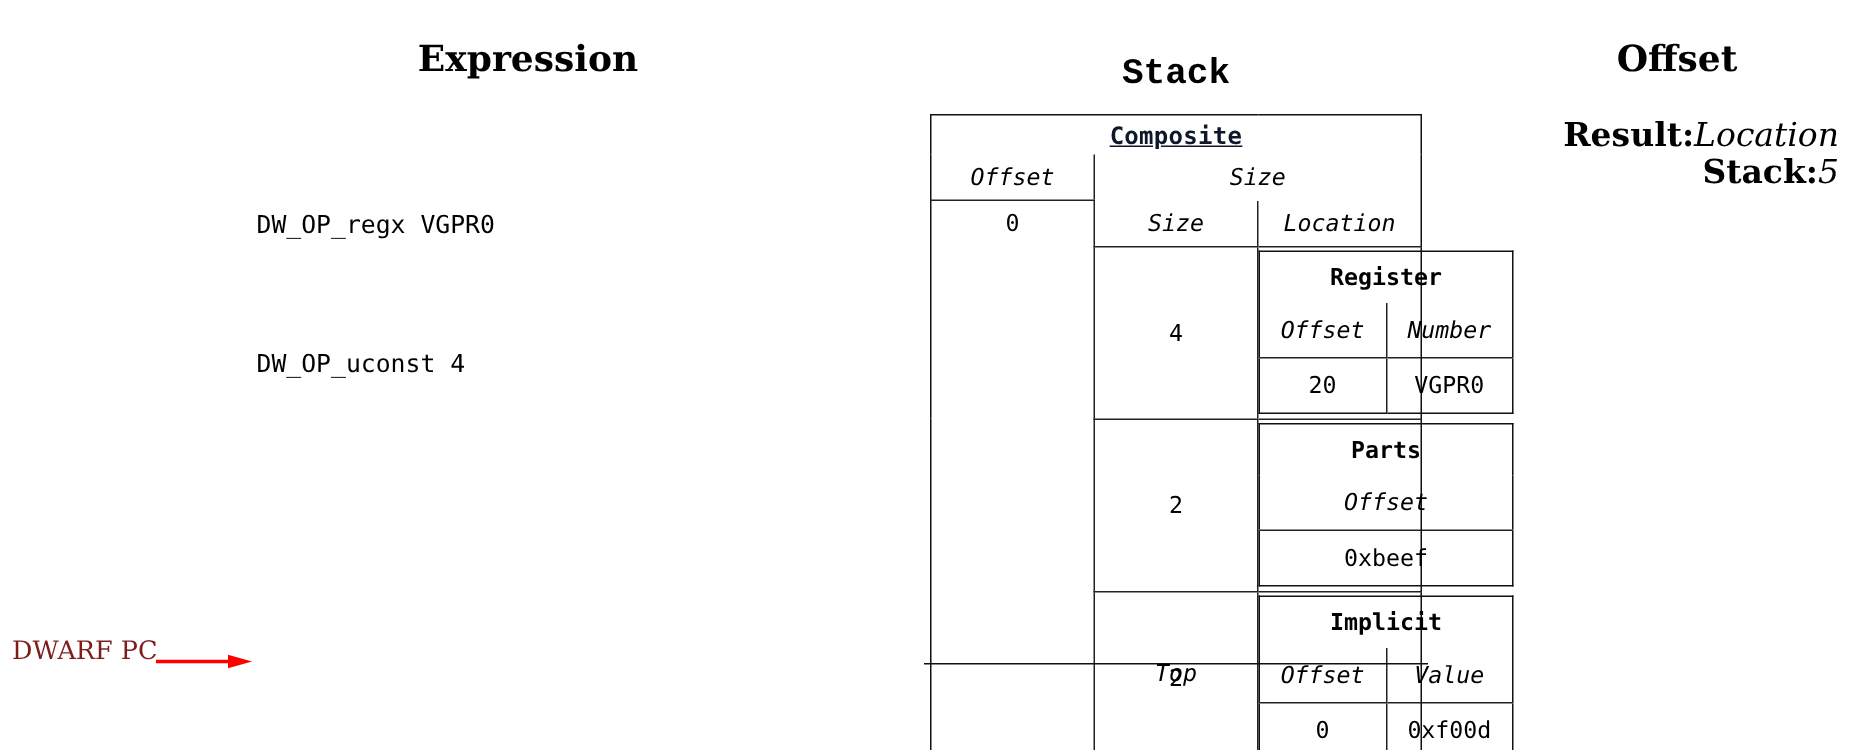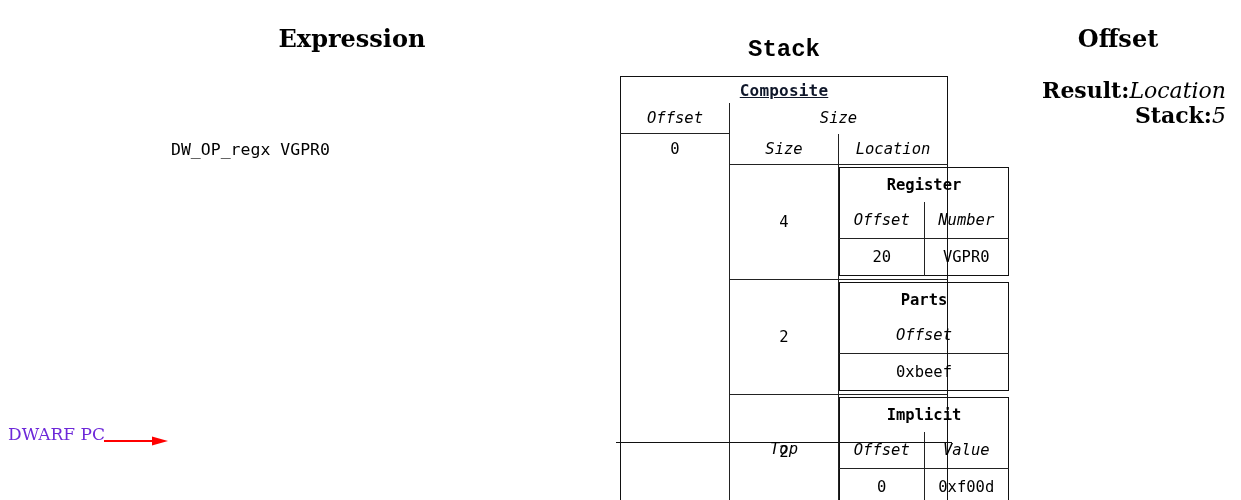--- a/index.html
+++ b/index.html
@@ -38,21 +38,21 @@
     line-height: 30.7px;
     white-space: pre;
   }
   #expression-list .op { display: block; }
 
   
   #dwarf-pc {
     position: absolute;
     left: 8px;
     top: 424px;
-    color: #6d28d9;
+    color: #7f1d1d;
     font-family: "DejaVu Serif", serif;
     font-size: 17px;
     white-space: nowrap;
   }
   #dwarf-pc-arrow {
     position: absolute;
     left: 104px;
     top: 436px;
     width: 64px;
     height: 10px;
@@ -157,20 +157,21 @@
 </style>
 </head>
 <body>
 
 <div class="col-head" id="head-expression">Expression</div>
 <div class="col-head" id="head-stack">Stack</div>
 <div class="col-head" id="head-context">Offset</div>
 
 <div id="expression-list">
   <span class="op">DW_OP_regx VGPR0</span>
+  <span class="op">DW_OP_uconst 4</span>
   
   
   
   
   
   
   
   
 </div>
 

